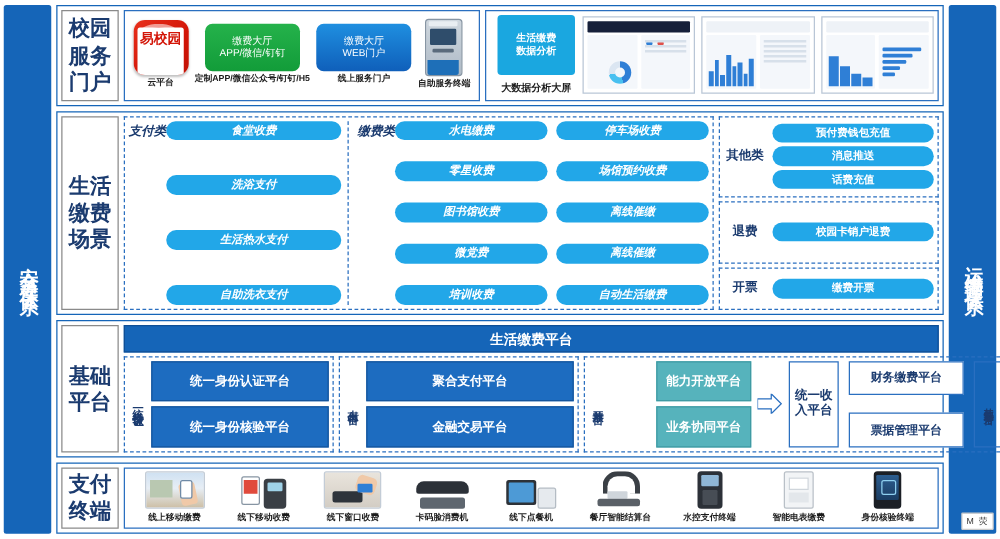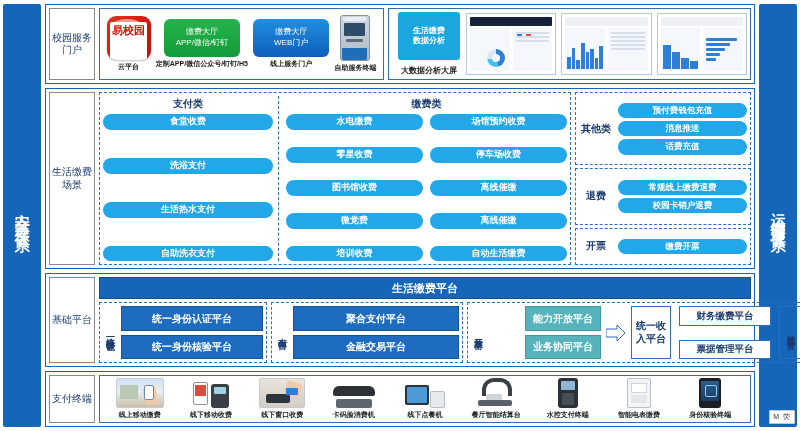--- a/index.html
+++ b/index.html
@@ -39,21 +39,21 @@
     background:#fff;box-sizing:border-box;padding:3px;
   }
   .band.portal{height:82px;}
   .band.scene{flex:1 1 auto;}
   .band.platform{height:112px;}
   .band.terminal{height:58px;}
 
   .row-label{
     flex:0 0 46px;border:1px solid #8a8a8a;background:#fff;
     display:flex;align-items:center;justify-content:center;
-    color:#1b3b6f;font-size:10px;font-weight:normal;line-height:1.25;
+    color:#1b3b6f;font-size:17px;font-weight:bold;line-height:1.25;
     text-align:center;box-sizing:border-box;
   }
   .band-body{flex:1 1 auto;display:flex;min-width:0;box-sizing:border-box;}
 
   
   .portal-left{
     flex:0 0 285px;border:1px solid #2a6fc0;box-sizing:border-box;
     display:flex;align-items:center;justify-content:space-around;padding:2px 4px;
   }
   .portal-right{
@@ -128,21 +128,21 @@
   .donut::after{content:"";position:absolute;inset:5px;background:#f4f7fb;border-radius:50%;}
   .lines{position:absolute;left:3px;right:3px;top:4px;display:flex;flex-direction:column;gap:2px;}
   .lines i{height:2px;background:#d7e0ea;display:block;}
 
   
   .scene-body{display:flex;gap:4px;}
   .scene-left{
     flex:1 1 auto;border:1px dashed #2a6fc0;box-sizing:border-box;
     display:flex;padding:3px;gap:4px;min-width:0;
   }
-  .group{display:flex;flex-direction:column;min-width:0;}
+  .group{display:flex;flex-direction:row;min-width:0;font-style:italic;}
   .group.pay{flex:0 0 170px;border-right:1px dashed #2a6fc0;padding-right:5px;}
   .group.fee{flex:1 1 auto;padding-left:3px;}
   .group-title{
     text-align:center;font-size:10px;font-weight:bold;color:#1b3b6f;margin:1px 0 3px;
   }
   .pill-cols{display:flex;gap:7px;flex:1 1 auto;}
   .pill-col{flex:1 1 0;display:flex;flex-direction:column;justify-content:space-between;gap:17px;min-width:0;}
   .pill{
     background:#22a7e8;color:#fff;border-radius:11px;
     font-size:9px;font-weight:bold;text-align:center;
@@ -422,43 +422,42 @@
             <div class="group-title">缴费类</div>
             <div class="pill-cols">
               <div class="pill-col">
                 <div class="pill">水电缴费</div>
                 <div class="pill">零星收费</div>
                 <div class="pill">图书馆收费</div>
                 <div class="pill">微党费</div>
                 <div class="pill">培训收费</div>
               </div>
               <div class="pill-col">
+                <div class="pill">停车场收费</div>
                 <div class="pill">场馆预约收费</div>
-                <div class="pill">停车场收费</div>
                 <div class="pill">离线催缴</div>
                 <div class="pill">离线催缴</div>
                 <div class="pill">自动生活缴费</div>
               </div>
             </div>
           </div>
         </div>
 
         <div class="scene-right">
           <div class="sub-block other" style="flex:1.35 1 0">
             <div class="sub-label">其他类</div>
             <div class="sub-pills">
               <div class="pill">预付费钱包充值</div>
               <div class="pill">消息推送</div>
               <div class="pill">话费充值</div>
             </div>
           </div>
           <div class="sub-block" style="flex:1 1 0">
             <div class="sub-label">退费</div>
             <div class="sub-pills">
-              <div class="pill">常规线上缴费退费</div>
               <div class="pill">校园卡销户退费</div>
             </div>
           </div>
           <div class="sub-block" style="flex:0.62 1 0">
             <div class="sub-label">开票</div>
             <div class="sub-pills">
               <div class="pill">缴费开票</div>
             </div>
           </div>
         </div>

